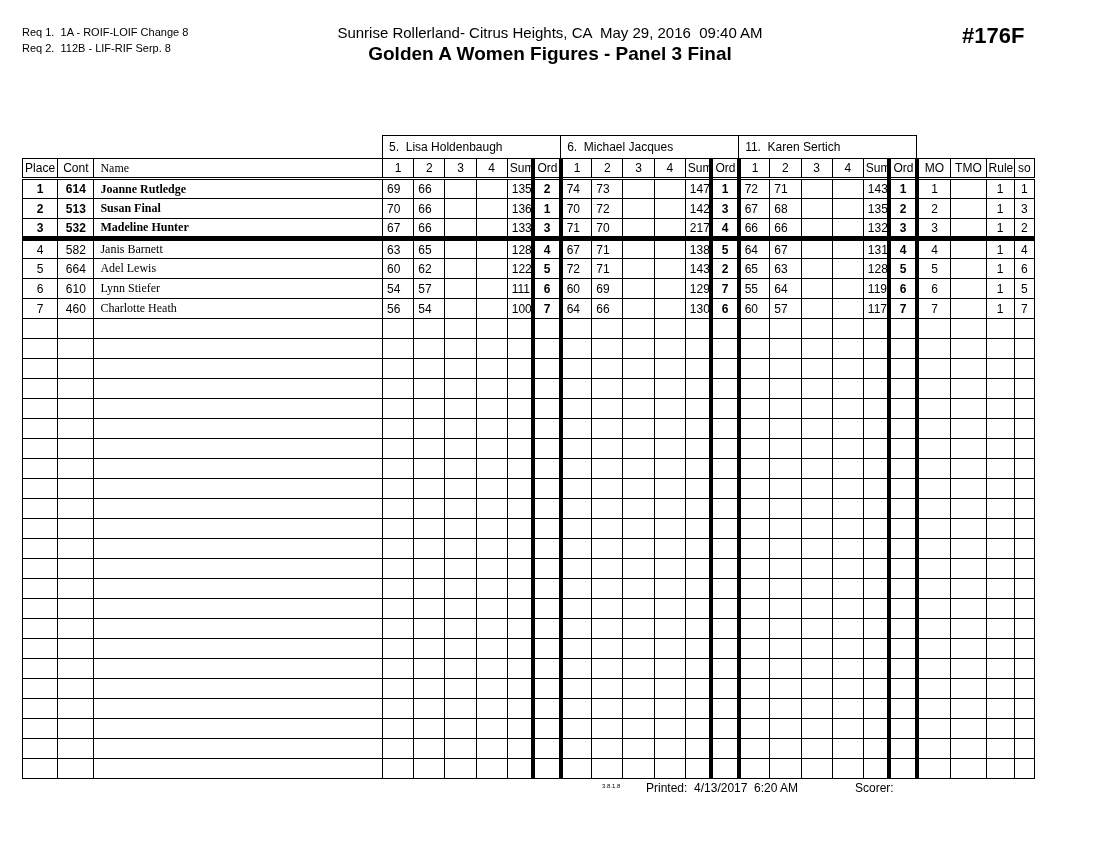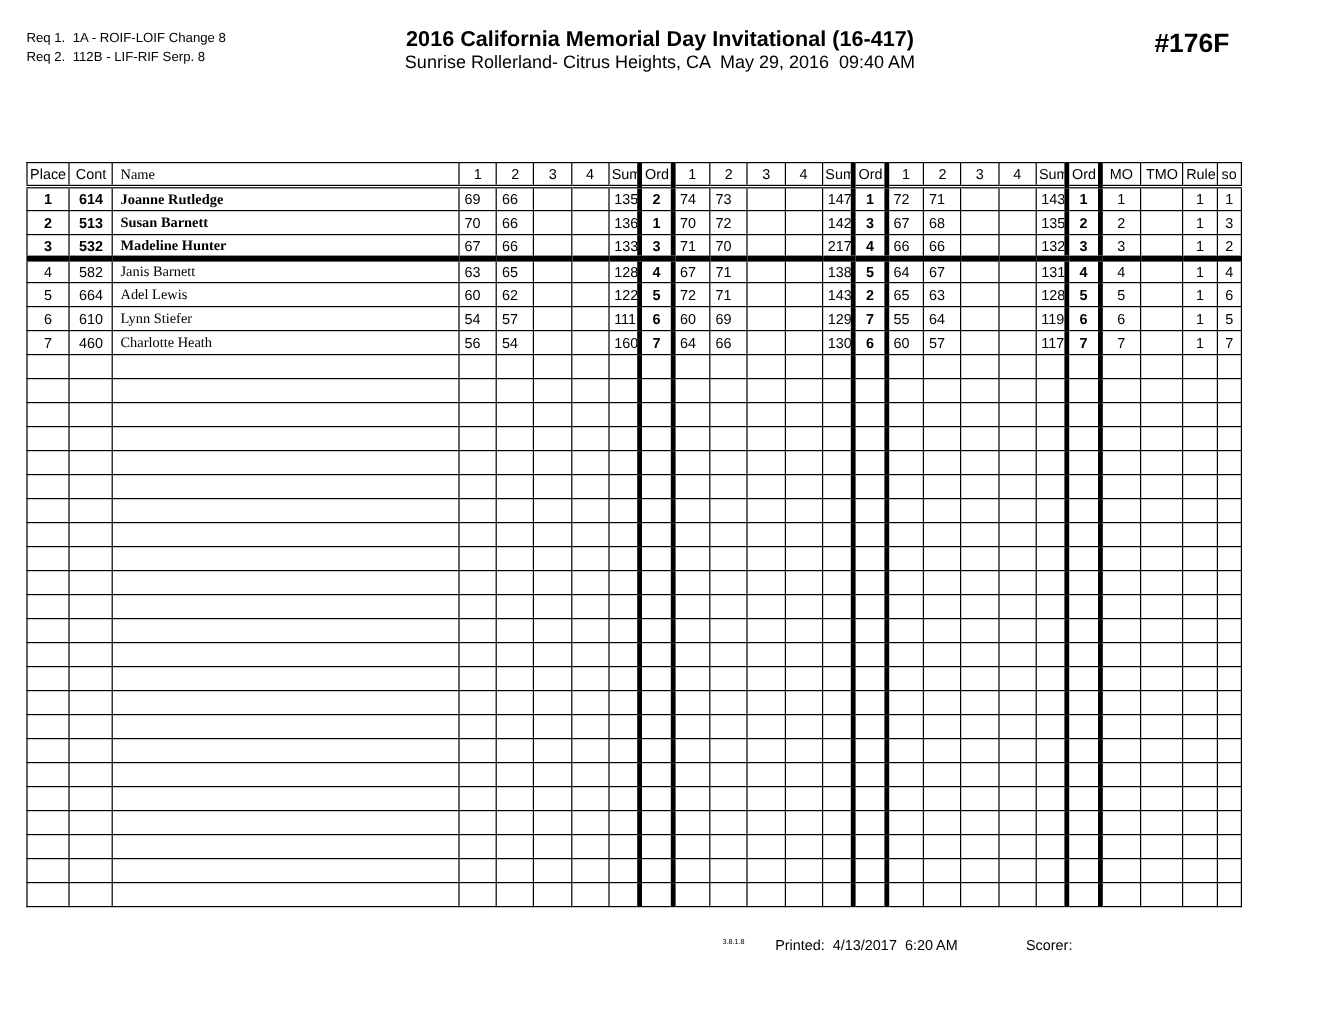--- a/index.html
+++ b/index.html
@@ -49,22 +49,22 @@
 </style>
 </head>
 <body>
 
 <div class="req-block">
   <div class="pre">Req 1.  1A - ROIF-LOIF Change 8</div>
   <div class="pre">Req 2.  112B - LIF-RIF Serp. 8</div>
 </div>
 
 <div class="title-block">
-  <div class="title pre">2016 California Memorial Day Invitational (16-417)</div>
   <div class="venue pre">Sunrise Rollerland- Citrus Heights, CA  May 29, 2016  09:40 AM</div>
+  <div class="event pre">Golden A Women Figures - Panel 3 Final</div>
 </div>
 
 <div class="doc-num">#176F</div>
 
 <table>
   <colgroup>
     <col style="width:35px">
       <col style="width:36px">
       <col style="width:287px">
     <col style="width:31px">
@@ -84,20 +84,27 @@
       <col style="width:31px">
       <col style="width:31px">
       <col style="width:26px">
       <col style="width:27px">
     <col style="width:34px">
       <col style="width:35px">
       <col style="width:28px">
       <col style="width:20px">
   </colgroup>
   <thead id="thead">
+      <tr class="judge-row">
+        <td class="nb" colspan="3"></td>
+        <td class="judgebox" colspan="6">5.  Lisa Holdenbaugh</td>
+        <td class="judgebox" colspan="6">6.  Michael Jacques</td>
+        <td class="judgebox" colspan="6">11.  Karen Sertich</td>
+        <td class="nb" colspan="4"></td>
+      </tr>
       <tr class="hdr-row">
         <th>Place</th>
         <th>Cont</th>
         <th class="hl">Name</th>
         <th>1</th>
         <th>2</th>
         <th>3</th>
         <th>4</th>
         <th>Sum</th>
         <th class="ord">Ord</th>
@@ -143,21 +150,21 @@
         <td class="num">143</td>
         <td class="ord">1</td>
         <td class="c">1</td>
         <td class="c"></td>
         <td class="c">1</td>
         <td class="c">1</td>
       </tr>
       <tr>
         <td class="c b">2</td>
         <td class="c b">513</td>
-        <td class="nm b">Susan Barnett</td>
+        <td class="nm b">Susan Final</td>
         <td class="num">70</td>
         <td class="num">66</td>
         <td class="num"></td>
         <td class="num"></td>
         <td class="num">136</td>
         <td class="ord">1</td>
         <td class="num">70</td>
         <td class="num">72</td>
         <td class="num"></td>
         <td class="num"></td>
@@ -283,21 +290,21 @@
         <td class="c">5</td>
       </tr>
       <tr>
         <td class="c">7</td>
         <td class="c">460</td>
         <td class="nm">Charlotte Heath</td>
         <td class="num">56</td>
         <td class="num">54</td>
         <td class="num"></td>
         <td class="num"></td>
-        <td class="num">160</td>
+        <td class="num">100</td>
         <td class="ord">7</td>
         <td class="num">64</td>
         <td class="num">66</td>
         <td class="num"></td>
         <td class="num"></td>
         <td class="num">130</td>
         <td class="ord">6</td>
         <td class="num">60</td>
         <td class="num">57</td>
         <td class="num"></td>

